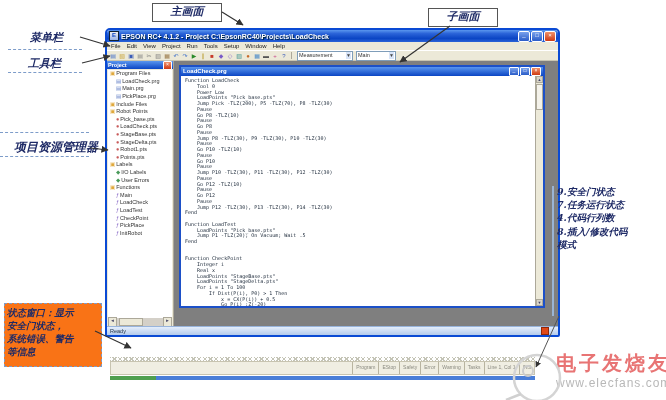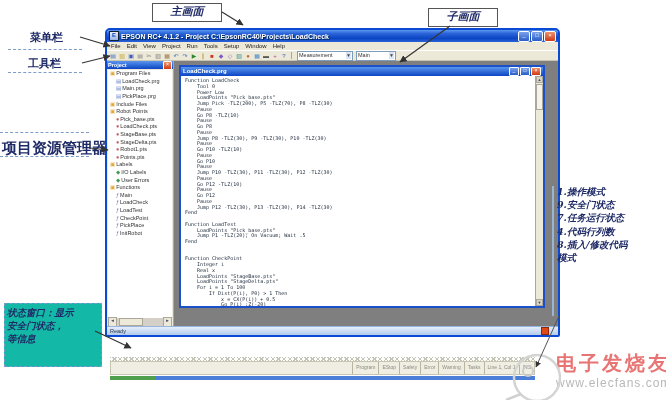--- a/index.html
+++ b/index.html
@@ -3,24 +3,24 @@
 <meta charset="utf-8">
 <style>
   html,body{margin:0;padding:0;background:#fff;}
   #stage{position:relative;width:666px;height:400px;background:#fff;overflow:hidden;
          font-family:"Liberation Sans",sans-serif;}
   
   .co-box{position:absolute;border:1px solid #555;background:#fff;color:#1e2a66;
           font-family:"DejaVu Serif",serif;font-style:italic;font-weight:bold;
           font-size:11px;text-align:center;line-height:16px;z-index:40;}
   .co-label{position:absolute;color:#1e2a66;font-family:"DejaVu Serif",serif;
-            font-weight:bold;font-size:11px;z-index:40;white-space:nowrap;}
+            font-style:italic;font-weight:bold;font-size:11px;z-index:40;white-space:nowrap;}
   .co-rule{position:absolute;border-top:1px dashed #7d9cc9;height:0;z-index:40;}
   .co-statuswin{position:absolute;left:4px;top:303px;width:92px;height:58px;
-                border:1px dashed #7d9cc9;background:#14b8a6;color:#1e2a66;
+                border:1px dashed #7d9cc9;background:#f97316;color:#1e2a66;
                 font-family:"DejaVu Serif",serif;font-style:italic;font-weight:bold;
                 font-size:9.5px;line-height:13px;padding:2px 2px;z-index:40;}
   .co-sbblock{position:absolute;left:557px;top:185px;width:108px;color:#1e2a66;
               font-family:"DejaVu Serif",serif;font-style:italic;font-weight:bold;
               font-size:9.5px;line-height:13.2px;z-index:40;}
   .co-vline{position:absolute;left:552px;top:186px;width:2px;height:130px;background:#9ab4d4;z-index:40;}
   
   #mainwin{position:absolute;left:105px;top:28px;width:451px;height:305px;
            border:2px solid #0a4ad4;border-radius:5px 5px 2px 2px;background:#ece9d8;z-index:10;}
   .titlebar{height:12px;background:linear-gradient(180deg,#5a96ee 0%,#2a63d8 30%,#0b45c4 70%,#2a63d8 100%);
@@ -110,31 +110,31 @@
 
 <div id="stage">
 
   <div class="co-box" style="left:428px;top:8px;width:68px;height:17px;">子画面</div>
   <div class="co-box" style="left:152px;top:3px;width:68px;height:17px;">主画面</div>
   <div class="co-label" style="left:30px;top:30px;">菜单栏</div>
   <div class="co-rule" style="left:8px;top:49px;width:74px;"></div>
   <div class="co-label" style="left:28px;top:56px;">工具栏</div>
   <div class="co-rule" style="left:8px;top:72px;width:74px;"></div>
   <div class="co-rule" style="left:0px;top:132px;width:89px;"></div>
-  <div class="co-label" style="left:2px;top:139px;font-size:15px;">项目资源管理器</div>
+  <div class="co-label" style="left:14px;top:139px;font-size:12px;">项目资源管理器</div>
   <div class="co-rule" style="left:0px;top:156px;width:89px;"></div>
   <div class="co-statuswin" id="status-window-callout">
       <div>状态窗口：显示</div>
       <div>安全门状态，</div>
+      <div>系统错误、警告</div>
       <div>等信息</div>
     </div>
   <div class="co-vline"></div>
   <div class="co-sbblock">
     <div id="sb-list">
-        <div>1.操作模式</div>
         <div>9.安全门状态</div>
         <div>7.任务运行状态</div>
         <div>4.代码行列数</div>
         <div>8.插入/修改代码</div>
         <div>  模式</div>
       </div>
   </div>
 
   <div id="mainwin">
     <div class="titlebar">

